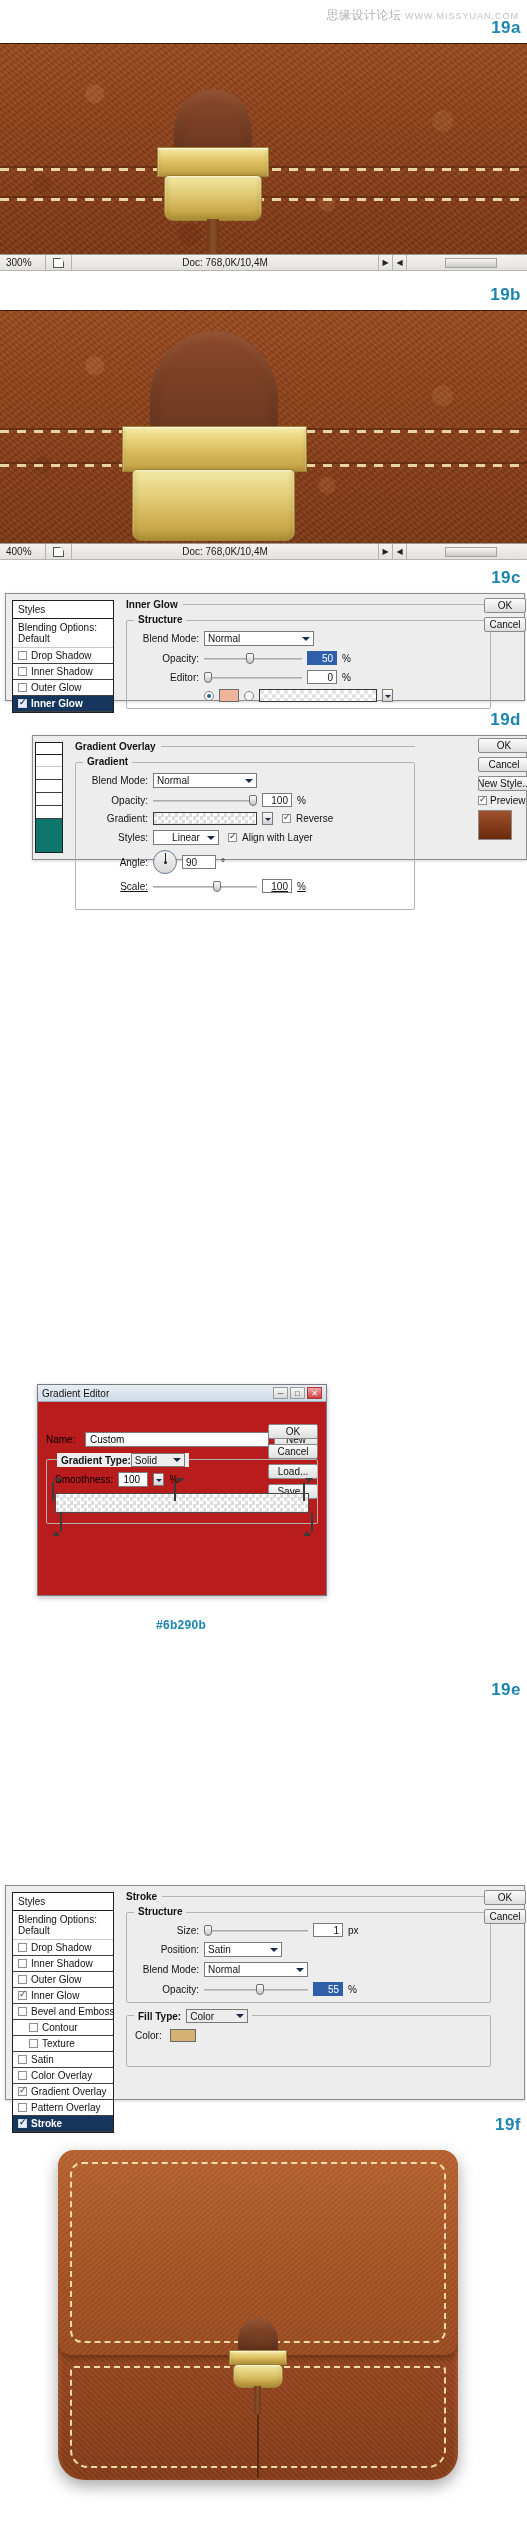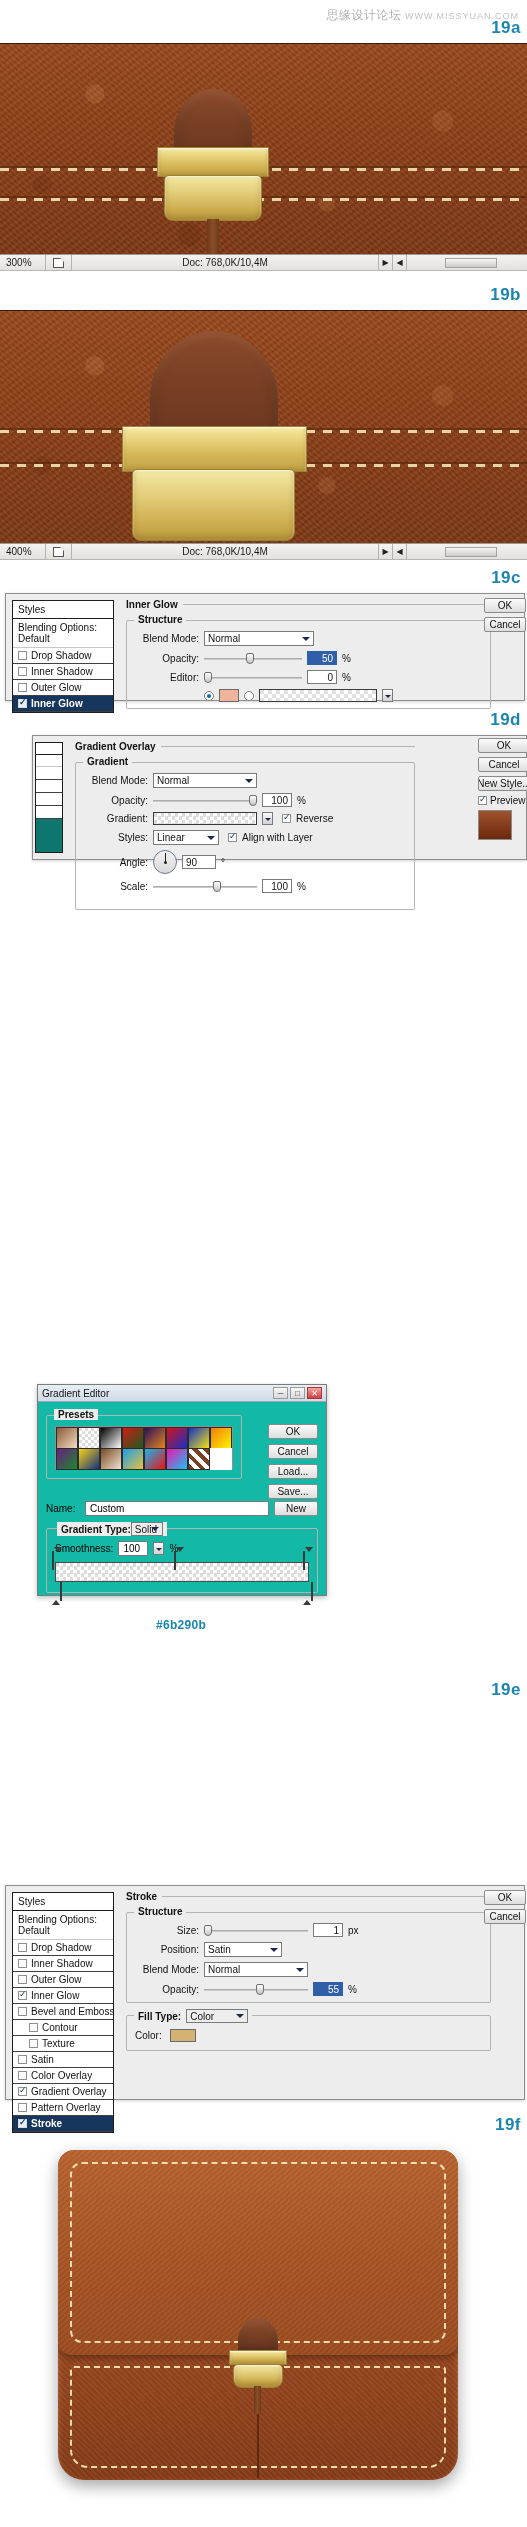--- a/index.html
+++ b/index.html
@@ -232,21 +232,21 @@
   .btn {
     border:1px solid #8a8a8a; border-radius:2px;
     background:linear-gradient(180deg,#fbfbfb,#dedede);
     height:15px; font-size:10px;
     display:flex; align-items:center; justify-content:center;
     color:#111; white-space:nowrap; overflow:hidden;
   }
 
   
   .ge {
-    position:absolute; background:#14b8a6;
+    position:absolute; background:#b91c1c;
     border:1px solid #7b7b7b; box-shadow:0 2px 5px rgba(0,0,0,.25);
   }
   .ge-title {
     height:17px; display:flex; align-items:center;
     background:linear-gradient(180deg,#e8eef5,#cfdbe8);
     border-bottom:1px solid #9aa7b5;
     padding:0 4px; font-size:10px; color:#111;
   }
   .ge-title .t { flex:1; }
   .win-btn {
@@ -512,40 +512,40 @@
           <span class="grad-strip" style="max-width:104px; background:
                 repeating-conic-gradient(#ffffff 0 25%, #dcdcdc 0 50%) 0 0/7px 7px,
                 linear-gradient(90deg, rgba(107,41,11,0) 0%, rgba(107,41,11,.55) 45%, #6b290b 75%, #6b290b 100%);"></span>
           <span class="grad-dd"></span>
           <span class="cbx on" style="margin-left:4px;"></span>
           <span>Reverse</span>
         </div>
 
         <div class="fld">
           <span class="lab">Styles:</span>
-          <span class="sel-box" style="width:66px;">
+          <span class="sel-box" style="width:66px;justify-content:center;">
             <span>Linear</span>
             <span class="caret"></span>
           </span>
           <span class="cbx on" style="margin-left:4px;"></span>
           <span>Align with Layer</span>
         </div>
 
         <div class="fld">
           <span class="lab">Angle:</span>
           <span style="width:24px;height:24px;border-radius:50%;border:1px solid #6b7b95;
                        background:linear-gradient(180deg,#f3f3f3,#d9d9d9);position:relative;display:inline-block;">
             <span style="position:absolute;left:11px;top:2px;width:1px;height:10px;background:#222;"></span>
             <span style="position:absolute;left:10px;top:10px;width:3px;height:3px;border-radius:50%;background:#222;"></span>
           </span>
           <span class="txt-box" style="width:34px;justify-content:flex-start;">90</span>
           <span class="unit">°</span>
         </div>
 
-        <div class="fld" style="margin-bottom:10px;">
+        <div class="fld" style="margin-bottom:10px;text-decoration:underline;">
           <span class="lab">Scale:</span>
           <span class="slider" style="max-width:104px;">
             <span class="track"></span>
               <span class="knob" style="left:60px;"></span>
           </span>
           <span class="txt-box">100</span>
           <span class="unit">%</span>
         </div>
       </div>
 
@@ -565,59 +565,38 @@
 </div>
 
 <div class="ge" style="left:37px; top:1384px; width:290px; height:212px;">
   <div class="ge-title">
     <span class="t">Gradient Editor</span>
     <span class="win-btn">─</span>
     <span class="win-btn">□</span>
     <span class="win-btn close">✕</span>
   </div>
   <div class="ge-body">
-    <div class="grp" style="margin-top:5px; padding:10px 8px 8px 8px; width:196px;">
-      <span class="legend">Presets</span>
-      <div class="preset-grid">
-        <div class="preset-cell" style="background:linear-gradient(135deg,#8a5a3a,#f4dcc0);"></div>
-        <div class="preset-cell" style="background:repeating-conic-gradient(#fff 0 25%,#ddd 0 50%) 0 0/6px 6px, linear-gradient(135deg,#9a6a4a,rgba(255,255,255,0));"></div>
-        <div class="preset-cell" style="background:linear-gradient(135deg,#000,#fff);"></div>
-        <div class="preset-cell" style="background:linear-gradient(135deg,#d01a12,#1d5c1f);"></div>
-        <div class="preset-cell" style="background:linear-gradient(135deg,#2b1060,#e8851a);"></div>
-        <div class="preset-cell" style="background:linear-gradient(135deg,#d4121a,#1530c8);"></div>
-        <div class="preset-cell" style="background:linear-gradient(135deg,#1530c8,#f2e310);"></div>
-        <div class="preset-cell" style="background:linear-gradient(135deg,#f07f10,#fff200);"></div>
-        <div class="preset-cell" style="background:linear-gradient(135deg,#6b1d86,#1a8a2a);"></div>
-        <div class="preset-cell" style="background:linear-gradient(135deg,#f7d117,#13317f);"></div>
-        <div class="preset-cell" style="background:linear-gradient(135deg,#7a4a22,#f2e3d2);"></div>
-        <div class="preset-cell" style="background:linear-gradient(135deg,#18a0e8,#e8c040);"></div>
-        <div class="preset-cell" style="background:linear-gradient(135deg,#15b6ef,#ef1111);"></div>
-        <div class="preset-cell" style="background:linear-gradient(135deg,#ef13b0,#19c4ef);"></div>
-        <div class="preset-cell" style="background:repeating-linear-gradient(45deg,#7a4020 0 4px,rgba(255,255,255,.2) 4px 8px);"></div>
-        <div class="preset-cell" style="background:#fff;border-color:transparent;"></div>
-      </div>
-    </div>
 
     <div class="ge-btns">
       <div class="btn">OK</div>
       <div class="btn">Cancel</div>
       <div class="btn">Load...</div>
       <div class="btn">Save...</div>
     </div>
 
     <div class="ge-row" style="margin-top:22px;">
       <span style="width:34px;">Name:</span>
       <span class="ge-input" style="flex:1;">Custom</span>
       <span class="btn" style="width:44px;">New</span>
     </div>
 
     <div class="grp" style="margin-top:12px; padding:10px 8px 10px 8px;">
       <span class="legend" style="left:10px; display:flex; align-items:center; ">
         <span>Gradient Type:</span>
-        <span class="sel-box" style="width:32px;height:14px;background:#ededed;border-color:#7a7a7a;">
+        <span class="sel-box" style="width:54px;height:14px;background:#ededed;border-color:#7a7a7a;">
           <span style="font-weight:normal;">Solid</span>
           <span class="caret" style="top:4px;"></span>
         </span>
       </span>
 
       <div class="ge-row" style="margin-top:2px;">
         <span>Smoothness:</span>
         <span class="ge-input" style="width:30px;">100</span>
         <span class="grad-dd"></span>
         <span>%</span>
@@ -740,21 +719,21 @@
           <span class="lab">Opacity:</span>
           <span class="slider" style="max-width:104px;">
             <span class="track"></span>
               <span class="knob" style="left:52px;"></span>
           </span>
           <span class="txt-box hl">55</span>
           <span class="unit">%</span>
         </div>
       </div>
 
-      <div class="grp" style="margin-top:12px; padding:8px 8px 8px 8px; width:365px;">
+      <div class="grp" style="margin-top:12px; padding:8px 8px 24px 8px; width:365px;">
         <span class="legend" style="display:flex; align-items:center; gap:5px;">
           <span>Fill Type:</span>
           <span class="sel-box" style="width:62px;height:14px;background:#ededed;">
             <span style="font-weight:normal;">Color</span>
             <span class="caret" style="top:4px;"></span>
           </span>
         </span>
         <div class="fld" style="margin-bottom:0; margin-top:5px;">
           <span class="lab" style="width:30px;flex:0 0 30px;text-align:left;">Color:</span>
           <span class="swatch" style="width:26px;height:13px;background:#d4b274;"></span>

